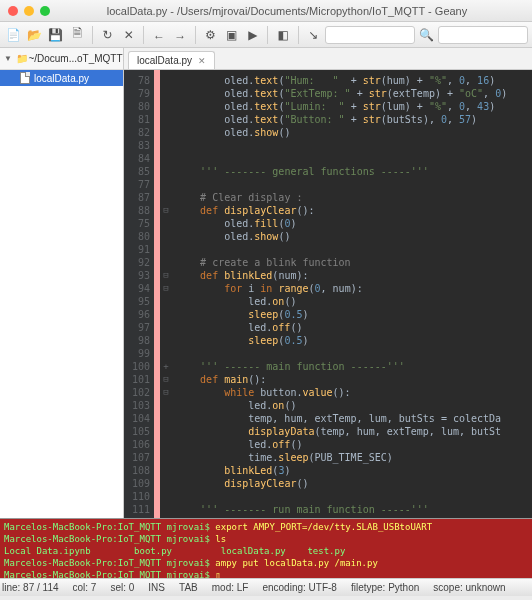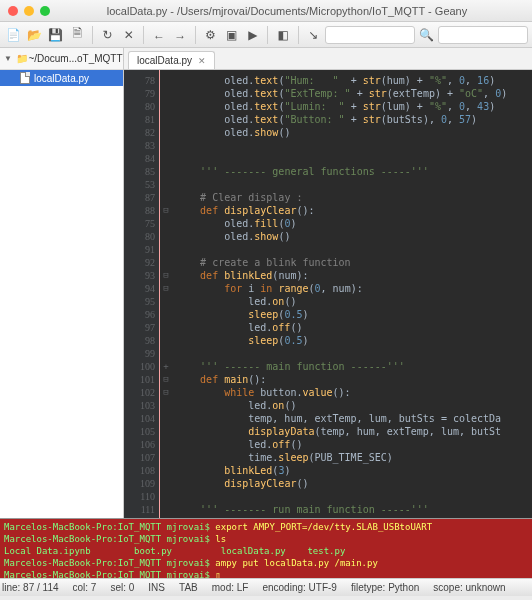--- a/index.html
+++ b/index.html
@@ -21,21 +21,21 @@
 .side-header .dd { color: #666; margin-right: 4px; font-size: 8px; }
 .side-header .close { margin-left: auto; color: #888; font-size: 10px; }
 .tree-item { padding: 2px 6px 2px 20px; background: #3875d7; color: #fff; font-size: 10px; display: flex; align-items: center; gap: 4px; }
 .file-icon { width: 10px; height: 12px; background: #fff; border: 1px solid #888; position: relative; }
 .file-icon::after { content: ""; position: absolute; top: -1px; right: -1px; width: 4px; height: 4px; background: #ececec; border-left: 1px solid #888; border-bottom: 1px solid #888; }
 .editor-area { flex: 1; display: flex; flex-direction: column; background: #fff; }
 .tabbar { height: 22px; background: #f2f2f2; border-bottom: 1px solid #ccc; display: flex; align-items: flex-end; padding-left: 4px; }
 .tab { background: #fff; border: 1px solid #ccc; border-bottom: none; padding: 3px 8px; font-size: 10px; border-radius: 3px 3px 0 0; display: flex; align-items: center; gap: 6px; }
 .tab .x { color: #888; font-size: 9px; }
 .code { flex: 1; background: #2b2b2b; color: #a9b7c6; font-family: Menlo, Consolas, monospace; font-size: 10px; line-height: 13px; overflow: hidden; position: relative; display: flex; }
-.gutter { width: 36px; background: #313335; color: #606366; text-align: right; padding: 4px 4px 4px 0; border-right: 1px solid #fca5a5; font-family: Liberation Serif, serif; }
+.gutter { width: 36px; background: #313335; color: #606366; text-align: right; padding: 4px 4px 4px 0; border-right: 6px solid #fca5a5; }
 .gutter div { height: 13px; }
 .fold { width: 12px; color: #606366; padding-top: 4px; }
 .fold div { height: 13px; text-align: center; font-size: 9px; }
 .codebody { flex: 1; padding: 4px 0 4px 4px; white-space: pre; overflow: hidden; }
 .codebody .line { height: 13px; }
 .kw { color: #cc7832; }
 .fn { color: #ffc66d; }
 .str { color: #6a8759; }
 .num { color: #6897bb; }
 .com { color: #808080; }
@@ -107,21 +107,21 @@
     <div class="code">
       <div class="gutter" id="gutter">
           <div>78</div>
           <div>79</div>
           <div>80</div>
           <div>81</div>
           <div>82</div>
           <div>83</div>
           <div>84</div>
           <div>85</div>
-          <div>53</div>
+          <div>77</div>
           <div>87</div>
           <div>88</div>
           <div>75</div>
           <div>80</div>
           <div>91</div>
           <div>92</div>
           <div>93</div>
           <div>94</div>
           <div>95</div>
           <div>96</div>
@@ -188,16 +188,16 @@
   <div class="term-body" id="termbody"><div><span class="tg">Marcelos-MacBook-Pro:IoT_MQTT mjrovai$</span> export AMPY_PORT=/dev/tty.SLAB_USBtoUART</div><div><span class="tg">Marcelos-MacBook-Pro:IoT_MQTT mjrovai$</span> ls</div><div><span class="tg">Local Data.ipynb        boot.py         localData.py    test.py</span></div><div><span class="tg">Marcelos-MacBook-Pro:IoT_MQTT mjrovai$</span> ampy put localData.py /main.py</div><div><span class="tg">Marcelos-MacBook-Pro:IoT_MQTT mjrovai$</span> ▯</div></div>
 </div>
 
 <div class="statusbar">
   <span>line: 87 / 114</span>
   <span>col: 7</span>
   <span>sel: 0</span>
   <span>INS</span>
   <span>TAB</span>
   <span>mod: LF</span>
-  <span>encoding: UTF-9</span>
+  <span>encoding: UTF-8</span>
   <span>filetype: Python</span>
   <span>scope: unknown</span>
 </div>
 
 </body></html>

